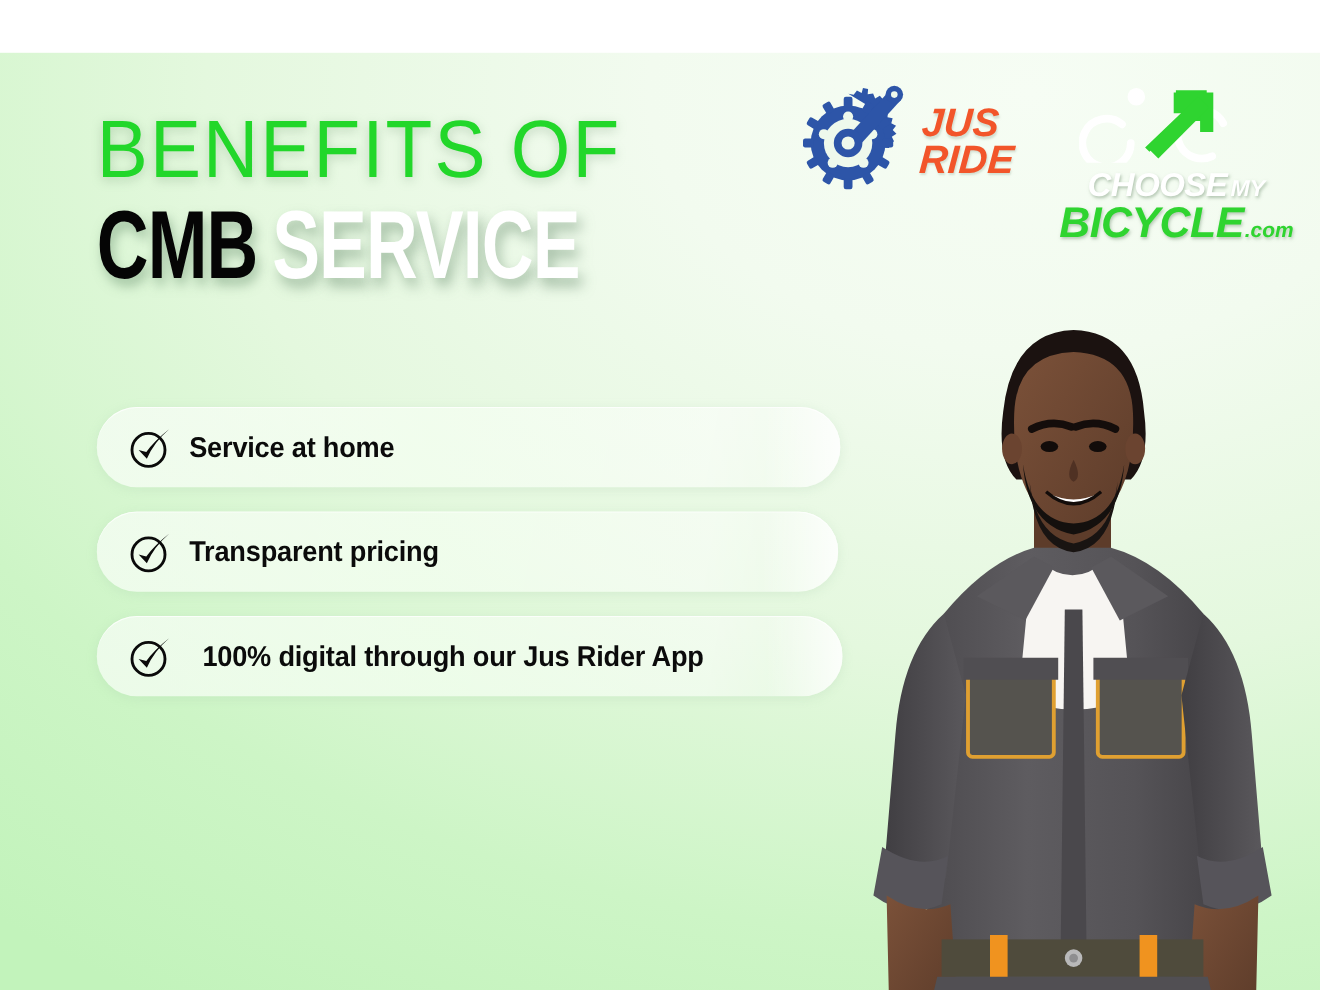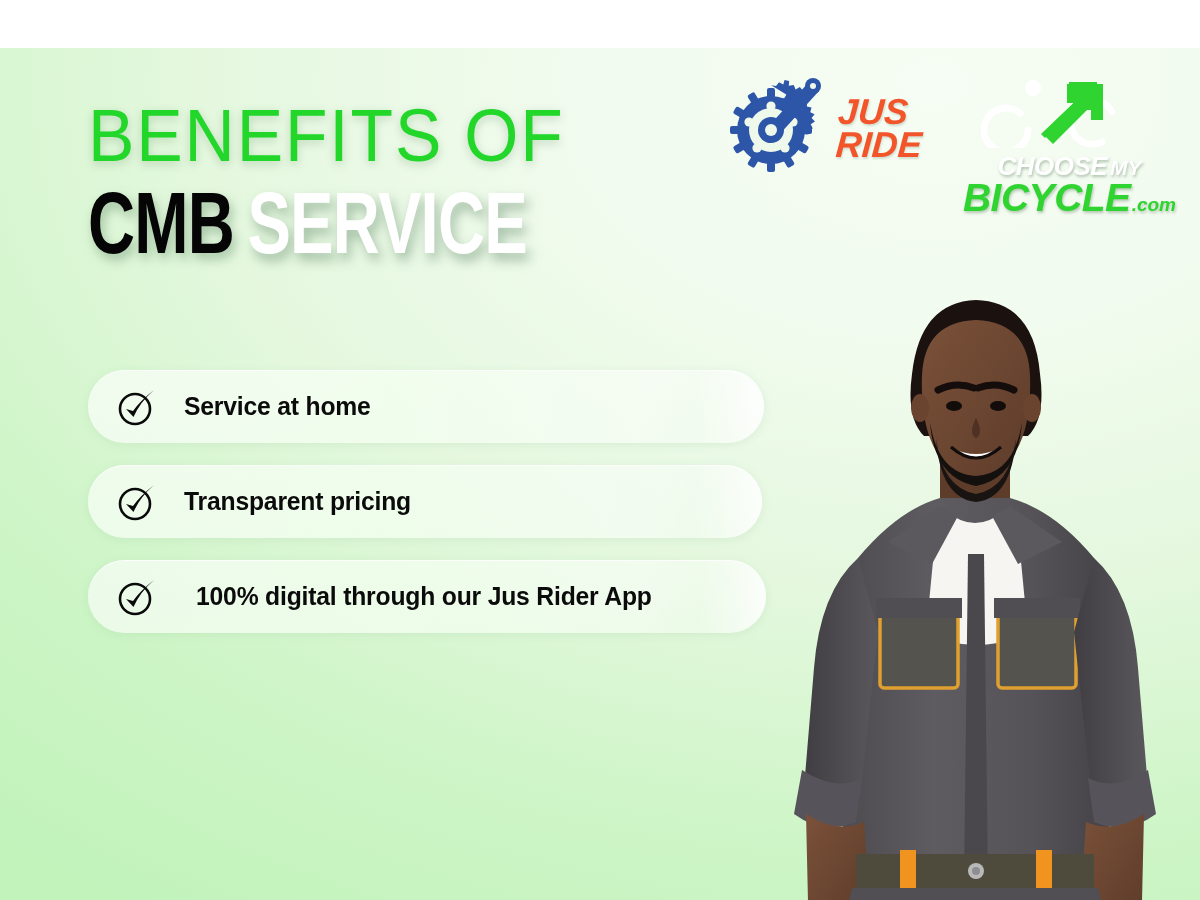--- a/index.html
+++ b/index.html
@@ -68,21 +68,21 @@
     color:#f2552a; line-height:0.92;
     font-size:36px; letter-spacing:0px;
     transform:skewX(-4deg);
     text-shadow:1px 2px 2px rgba(150,170,150,0.35);
   }
 
   .cmb-logo { display:flex; flex-direction:column; align-items:center; gap:2px; }
   .cmb-words { font-style:italic; font-weight:900; line-height:0.95; }
   .cmb-row  { display:flex; align-items:baseline; justify-content:center; }
   .cmb-big-white {
-    font-size:26px; color:#ffffff;
+    font-size:30px; color:#ffffff;
     text-shadow:1px 2px 3px rgba(120,150,120,0.55);
     letter-spacing:-0.5px;
   }
   .cmb-sm-white {
     font-size:21px; color:#ffffff;
     text-shadow:1px 2px 3px rgba(120,150,120,0.55);
     margin-left:3px;
   }
   .cmb-big-green {
     font-size:39px; color:#2fd430;
@@ -108,21 +108,20 @@
     background:linear-gradient(100deg,
         rgba(255,255,255,0.62) 0%,
         rgba(245,255,242,0.72) 45%,
         rgba(255,255,255,0.50) 82%,
         rgba(255,255,255,0.20) 100%);
     box-shadow:0 2px 10px rgba(160,200,165,0.22),
                inset 0 1px 0 rgba(255,255,255,0.75);
     display:flex; align-items:center;
     padding-left:28px;
     overflow:hidden;
-    gap:12px;
   }
   .pill::after {
     content:"";
     position:absolute; right:0; top:0; bottom:0; width:70px;
     background:linear-gradient(270deg, rgba(255,255,255,0.85), rgba(255,255,255,0));
     pointer-events:none;
   }
 
   .pill-w1 { width:676px; }
   .pill-w2 { width:686px; }

